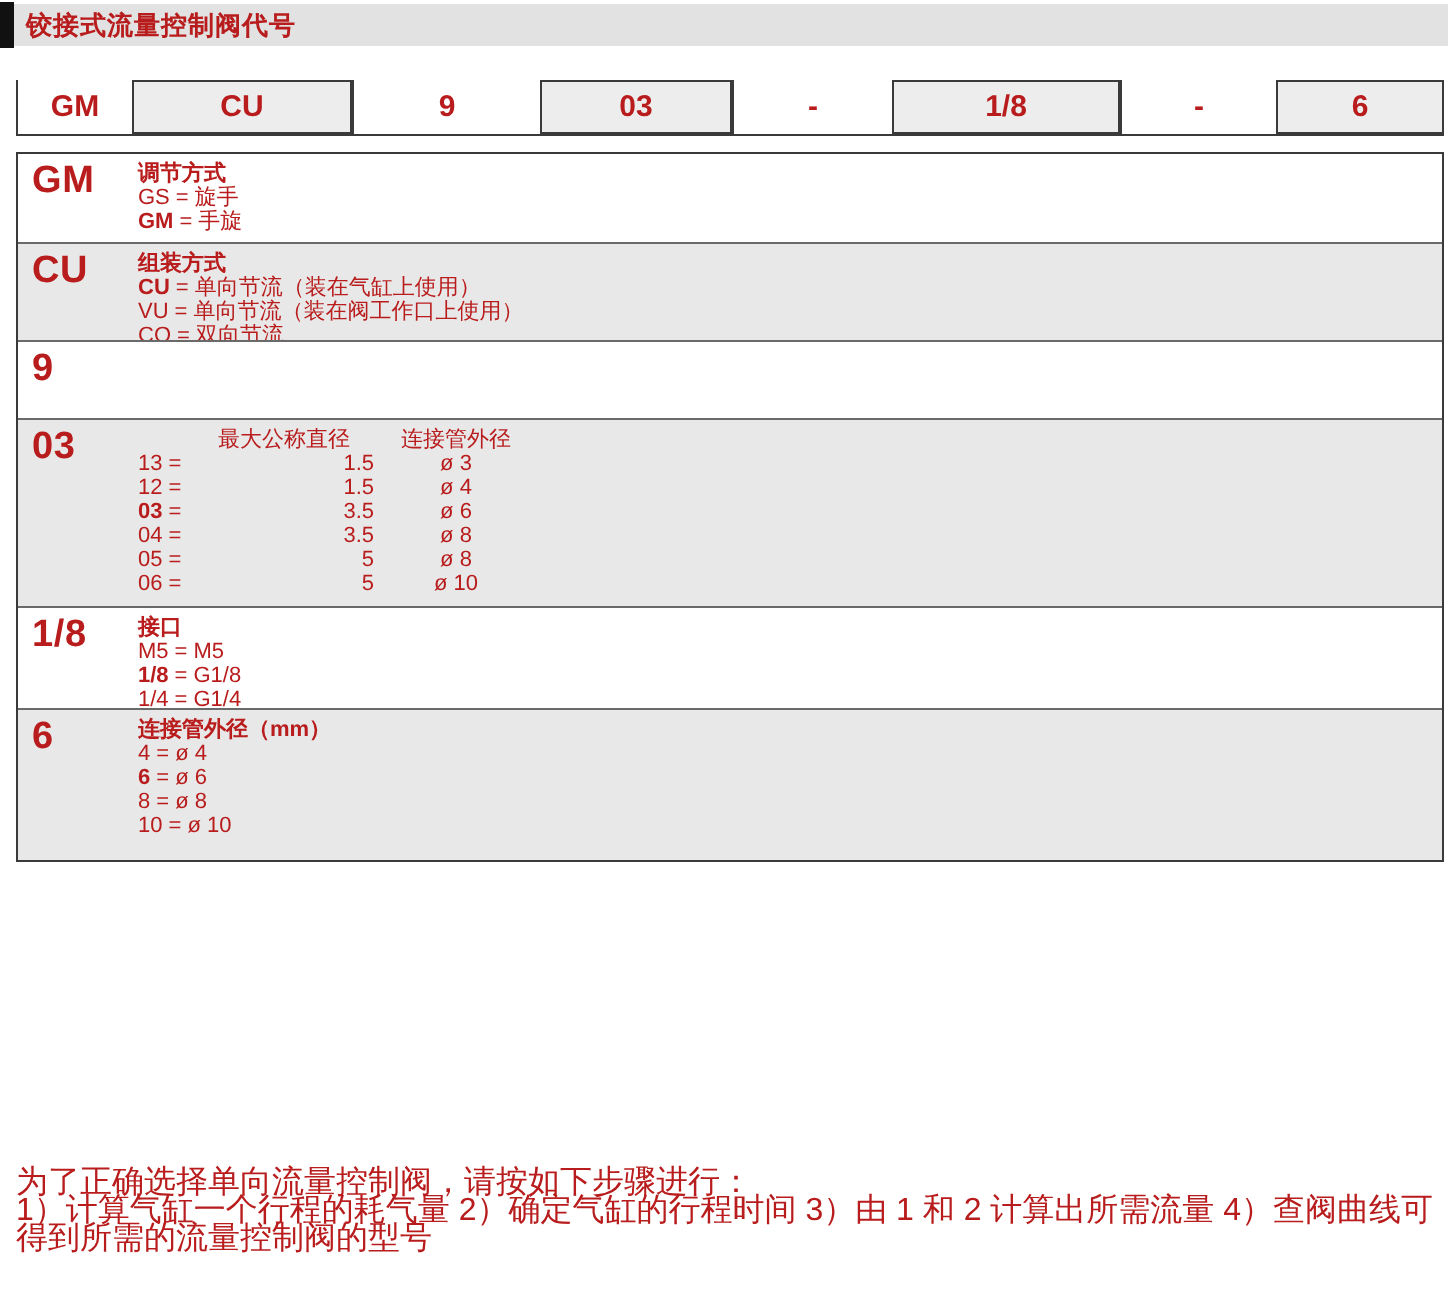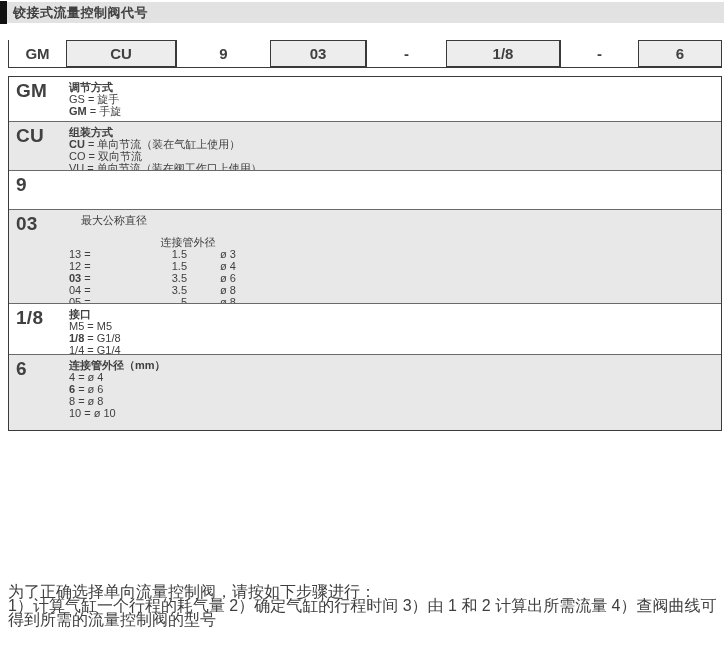--- a/index.html
+++ b/index.html
@@ -3,21 +3,21 @@
 <meta charset="utf-8">
 <style>
   * { margin: 0; padding: 0; box-sizing: border-box; }
   html,body { background: #fff; }
   .page {
     position: relative;
     width: 724px;
     height: 654px;
     background: #fff;
     font-family: "Liberation Sans", sans-serif;
-    color: #404040;
+    color: #b91c1c;
     overflow: hidden;
   }
   
   .title-band {
     position: absolute;
     left: 0; top: 2px;
     width: 724px; height: 21px;
     background: #e2e2e2;
     display: flex;
     align-items: center;
@@ -90,22 +90,22 @@
   }
   .spec-heading { font-weight: bold; }
   .opt-line .eq { margin: 0 3px; }
   .bold { font-weight: bold; }
   
   .mt-row { display: flex; }
   .mt-c1 { width: 40px; text-align: left; }
   .mt-c1 .eq { margin-left: 3px; }
   .mt-c2 { width: 78px; text-align: right; }
   .mt-c3 { width: 82px; text-align: center; }
-  .mt-h2 { width: 78px; text-align: right; }
-  .mt-h3 { width: 82px; text-align: center; margin-top: 22px; }
+  .mt-h2 { width: 78px; text-align: left; margin-left: 40px; }
+  .mt-h3 { width: 82px; text-align: center; }
   
   .footer {
     position: absolute;
     left: 8px; top: 585px;
     width: 714px;
     font-size: 16px;
     line-height: 14px;
   }
 </style>
 </head>
@@ -138,22 +138,22 @@
         <div class="opt-line"><span>GS</span><span class="eq">=</span><span>旋手</span></div>
         <div class="opt-line"><span class="bold">GM</span><span class="eq">=</span><span>手旋</span></div>
       </div>
     </div>
 
     <div class="spec-row h-cu shaded">
       <div class="spec-code">CU</div>
       <div class="spec-content">
         <div class="spec-heading">组装方式</div>
         <div class="opt-line"><span class="bold">CU</span><span class="eq">=</span><span>单向节流（装在气缸上使用）</span></div>
+        <div class="opt-line"><span>VU</span><span class="eq">=</span><span>单向节流（装在阀工作口上使用）</span></div>
         <div class="opt-line"><span>CO</span><span class="eq">=</span><span>双向节流</span></div>
-        <div class="opt-line"><span>VU</span><span class="eq">=</span><span>单向节流（装在阀工作口上使用）</span></div>
       </div>
     </div>
 
     <div class="spec-row h-9">
       <div class="spec-code">9</div>
     </div>
 
     <div class="spec-row h-03 shaded">
       <div class="spec-code">03</div>
       <div class="spec-content">

